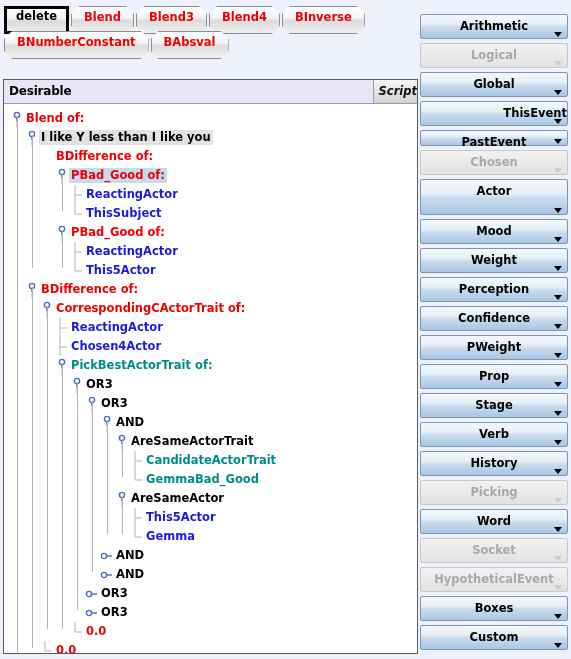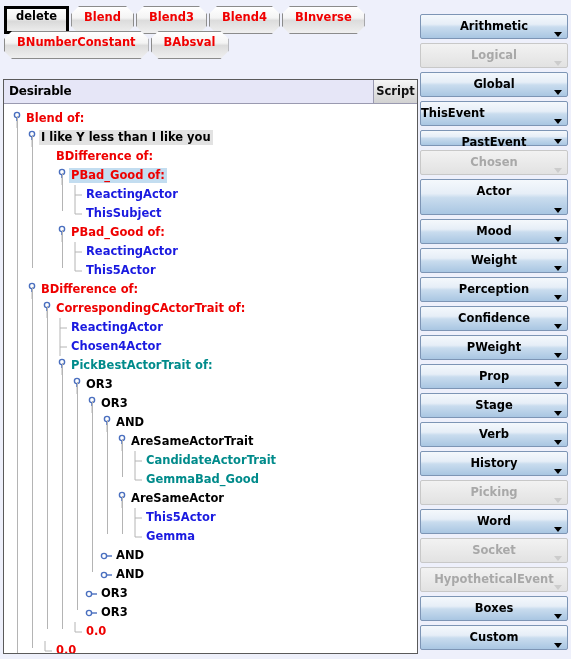--- a/index.html
+++ b/index.html
@@ -89,24 +89,25 @@
     line-height: 23px;
     letter-spacing: -0.2px;
   }
   #script-btn {
     width: 44px;
     background: linear-gradient(to bottom, #f6f6f6 0%, #e3e3e3 50%, #d2d2d2 100%);
     border-left: 1px solid #9a9ab0;
     font-size: 11.5px;
     font-weight: bold;
     color: #111;
-    text-align: center;
+    text-align: right;
     line-height: 23px;
     cursor: pointer;
     box-sizing: border-box;
+    font-style: italic;
   }
 
   #tree-body {
     position: relative;
     padding: 5px 0 0 0;
   }
   .node {
     position: relative;
     height: 19px;
     line-height: 19px;
@@ -369,21 +370,21 @@
     </div>
     <div style="position: relative; height: 25px; margin-bottom: 4px; box-sizing: border-box; border: 1px solid rgb(200, 200, 200); border-radius: 2px; background: linear-gradient(rgb(242, 242, 242) 0%, rgb(234, 234, 234) 50%, rgb(226, 226, 226) 100%); cursor: default;">
       <span style="display: block; text-align: center; line-height: 23px; font-size: 11.5px; font-weight: bold; color: rgb(168, 168, 168);">Logical</span>
       <span style="position: absolute; right: 5px; bottom: 1px; width: 0px; height: 0px; border-left: 4.5px solid transparent; border-right: 4.5px solid transparent; border-top: 5px solid rgb(204, 204, 204);"></span>
     </div>
     <div style="position: relative; height: 25px; margin-bottom: 4px; box-sizing: border-box; border: 1px solid rgb(125, 149, 181); border-radius: 2px; background: linear-gradient(rgb(244, 248, 252) 0%, rgb(230, 238, 247) 40%, rgb(201, 220, 238) 52%, rgb(169, 198, 226) 100%); cursor: pointer;">
       <span style="display: block; text-align: center; line-height: 23px; font-size: 11.5px; font-weight: bold; color: rgb(0, 0, 0);">Global</span>
       <span style="position: absolute; right: 5px; bottom: 1px; width: 0px; height: 0px; border-left: 4.5px solid transparent; border-right: 4.5px solid transparent; border-top: 5px solid rgb(0, 0, 0);"></span>
     </div>
     <div style="position: relative; height: 25px; margin-bottom: 4px; box-sizing: border-box; border: 1px solid rgb(125, 149, 181); border-radius: 2px; background: linear-gradient(rgb(244, 248, 252) 0%, rgb(230, 238, 247) 40%, rgb(201, 220, 238) 52%, rgb(169, 198, 226) 100%); cursor: pointer;">
-      <span style="display: block; text-align: left; line-height: 23px; font-size: 11.5px; font-weight: bold; color: rgb(0, 0, 0);">ThisEvent</span>
+      <span style="display: block; text-align: right; line-height: 23px; font-size: 11.5px; font-weight: bold; color: rgb(0, 0, 0);">ThisEvent</span>
       <span style="position: absolute; right: 5px; bottom: 1px; width: 0px; height: 0px; border-left: 4.5px solid transparent; border-right: 4.5px solid transparent; border-top: 5px solid rgb(0, 0, 0);"></span>
     </div>
     <div style="position: relative; height: 16px; margin-bottom: 4px; box-sizing: border-box; border: 1px solid rgb(125, 149, 181); border-radius: 2px; background: linear-gradient(rgb(244, 248, 252) 0%, rgb(230, 238, 247) 40%, rgb(201, 220, 238) 52%, rgb(169, 198, 226) 100%); cursor: pointer;">
       <span style="display: block; text-align: center; line-height: 23px; font-size: 11.5px; font-weight: bold; color: rgb(0, 0, 0);">PastEvent</span>
       <span style="position: absolute; right: 5px; bottom: 1px; width: 0px; height: 0px; border-left: 4.5px solid transparent; border-right: 4.5px solid transparent; border-top: 5px solid rgb(0, 0, 0);"></span>
     </div>
     <div style="position: relative; height: 25px; margin-bottom: 4px; box-sizing: border-box; border: 1px solid rgb(200, 200, 200); border-radius: 2px; background: linear-gradient(rgb(242, 242, 242) 0%, rgb(234, 234, 234) 50%, rgb(226, 226, 226) 100%); cursor: default;">
       <span style="display: block; text-align: center; line-height: 23px; font-size: 11.5px; font-weight: bold; color: rgb(168, 168, 168);">Chosen</span>
       <span style="position: absolute; right: 5px; bottom: 1px; width: 0px; height: 0px; border-left: 4.5px solid transparent; border-right: 4.5px solid transparent; border-top: 5px solid rgb(204, 204, 204);"></span>
     </div>

